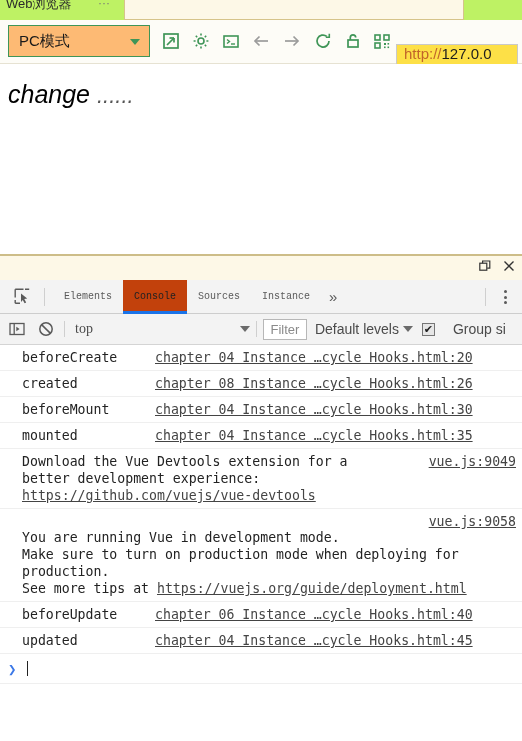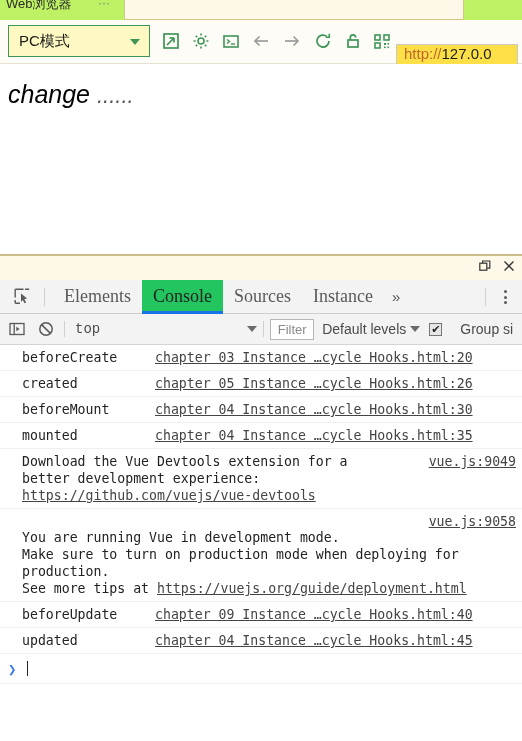--- a/index.html
+++ b/index.html
@@ -35,21 +35,21 @@
 
   
   .toolbar {
     position: absolute; left: 0; top: 20px; width: 522px; height: 44px;
     background: #fdfcf7;
     border-bottom: 1px solid #e6e2d2;
   }
   .mode-select {
     position: absolute; left: 8px; top: 5px; width: 142px; height: 32px;
     border: 1px solid #3f9557;
-    background: #fef9c3;
+    background: #fdba74;
     display: flex; align-items: center;
   }
   .mode-select-label {
     font-size: 15px; color: #1a1a1a; margin-left: 10px;
     font-family: "Liberation Sans", sans-serif;
   }
   .mode-select-caret {
     position: absolute; right: 9px; top: 13px;
     width: 0; height: 0;
     border-left: 5px solid transparent;
@@ -109,48 +109,48 @@
     display: flex; align-items: center;
   }
   .inspect-btn {
     width: 28px; height: 26px; margin-left: 8px;
     display: flex; align-items: center; justify-content: center;
   }
   .dt-vdiv { width: 1px; height: 18px; background: #cfcfcf; margin: 0 8px; }
   .dt-tab {
     height: 34px; padding: 0 11px;
     display: flex; align-items: center;
-    font-size: 18px; color: #5a5a5a;
-    font-family: Liberation Serif, serif;
+    font-size: 10px; color: #5a5a5a;
+    font-family: Liberation Mono, monospace;
     white-space: nowrap;
     text-align: right;
   }
   .dt-tab.active {
-    color: #222; background: #22c55e;
+    color: #222; background: #c2410c;
     box-shadow: inset 0 -3px 0 #1a73e8;
   }
   .dt-tab-more { font-size: 15px; color: #5a5a5a; padding: 0 8px; }
   .dt-tabbar-right {
     position: absolute; right: 0; top: 0; height: 34px;
     display: flex; align-items: center;
   }
   .kebab { width: 22px; display: flex; flex-direction: column; align-items: center; gap: 2.5px; margin-right: 6px; }
   .kebab i { width: 3px; height: 3px; background: #5a5a5a; border-radius: 50%; display: block; }
 
   .dt-console-toolbar {
     position: relative; width: 522px; height: 31px;
     background: #f3f3f3;
     border-bottom: 1px solid #d4d4d4;
     display: flex; align-items: center;
   }
   .ct-icon { width: 24px; height: 22px; display: flex; align-items: center; justify-content: center; margin-left: 5px; }
   .ct-sep { width: 1px; height: 16px; background: #cfcfcf; margin: 0 6px; }
   .ct-context {
     font-size: 14px; color: #4b4b4b; margin-left: 4px;
-    font-family: Liberation Mono, monospace;
+    font-family: Liberation Serif, serif;
   }
   .ct-caret-dn {
     width: 0; height: 0; margin-left: 4px;
     border-left: 5px solid transparent;
     border-right: 5px solid transparent;
     border-top: 6px solid #6b6b6b;
   }
   .ct-filter {
     border: 1px solid #b7b7b7; background: #fff;
     height: 21px; width: 44px;
@@ -393,26 +393,26 @@
     <span class="ct-check">
       <span>✔</span>
     </span>
     <span class="ct-group-label">Group si</span>
   </div>
 
   <div class="console-list">
 
     <div class="msg">
       <span class="msg-body msg-text">beforeCreate</span>
-      <a class="msg-link">chapter 03 Instance …cycle Hooks.html:20</a>
+      <a class="msg-link">chapter 04 Instance …cycle Hooks.html:20</a>
     </div>
 
     <div class="msg">
       <span class="msg-body msg-text">created</span>
-      <a class="msg-link">chapter 05 Instance …cycle Hooks.html:26</a>
+      <a class="msg-link">chapter 08 Instance …cycle Hooks.html:26</a>
     </div>
 
     <div class="msg">
       <span class="msg-body msg-text">beforeMount</span>
       <a class="msg-link">chapter 04 Instance …cycle Hooks.html:30</a>
     </div>
 
     <div class="msg">
       <span class="msg-body msg-text">mounted</span>
       <a class="msg-link">chapter 04 Instance …cycle Hooks.html:35</a>
@@ -428,21 +428,21 @@
     <div class="msg wide">
       <span class="msg-body msg-text" style="max-width:500px;margin-top:16px;">You are running Vue in development mode.
 Make sure to turn on production mode when deploying for
 production.
 See more tips at <span class="inline-link">https://vuejs.org/guide/deployment.html</span></span>
       <a class="msg-link">vue.js:9058</a>
     </div>
 
     <div class="msg">
       <span class="msg-body msg-text">beforeUpdate</span>
-      <a class="msg-link">chapter 09 Instance …cycle Hooks.html:40</a>
+      <a class="msg-link">chapter 06 Instance …cycle Hooks.html:40</a>
     </div>
 
     <div class="msg">
       <span class="msg-body msg-text">updated</span>
       <a class="msg-link">chapter 04 Instance …cycle Hooks.html:45</a>
     </div>
 
     <div class="prompt-row">
       <span class="prompt-chevron">❯</span>
       <span class="prompt-caret"></span>

